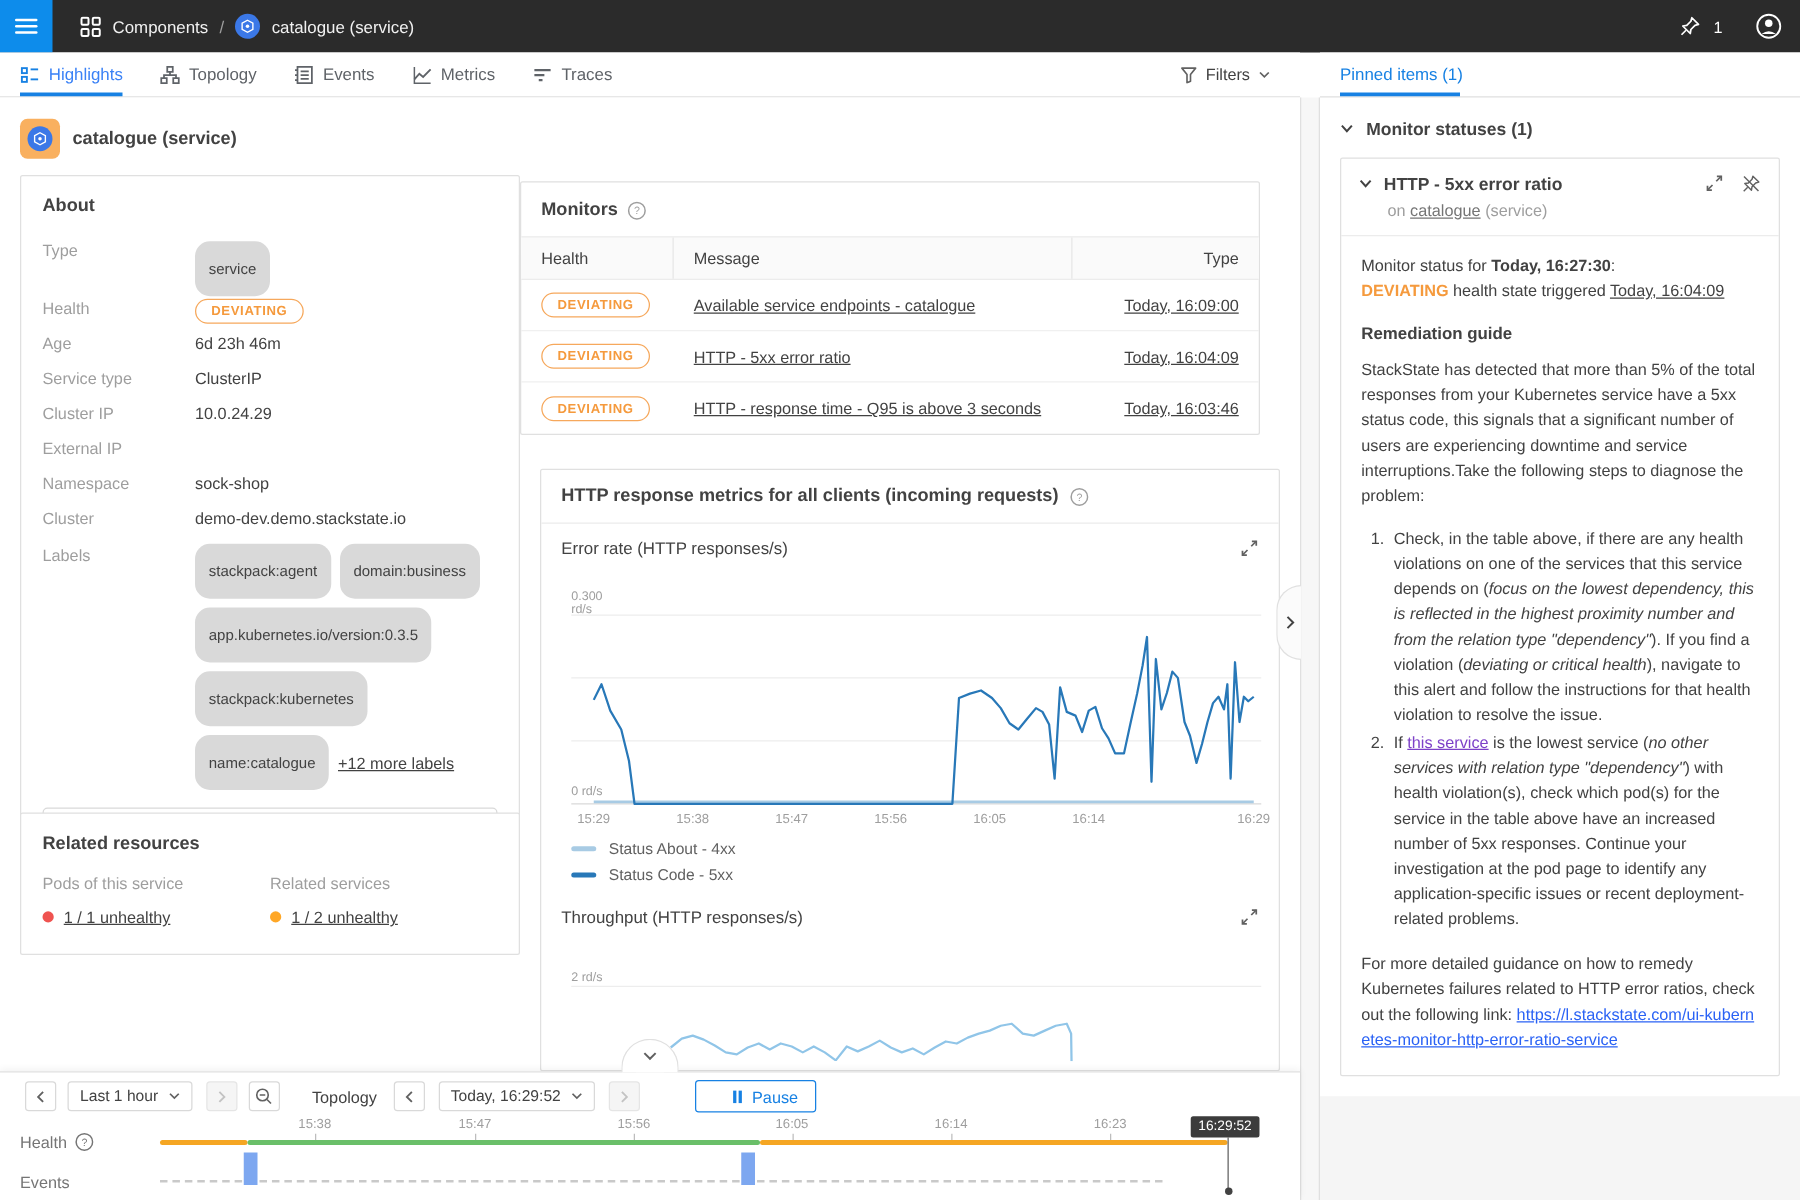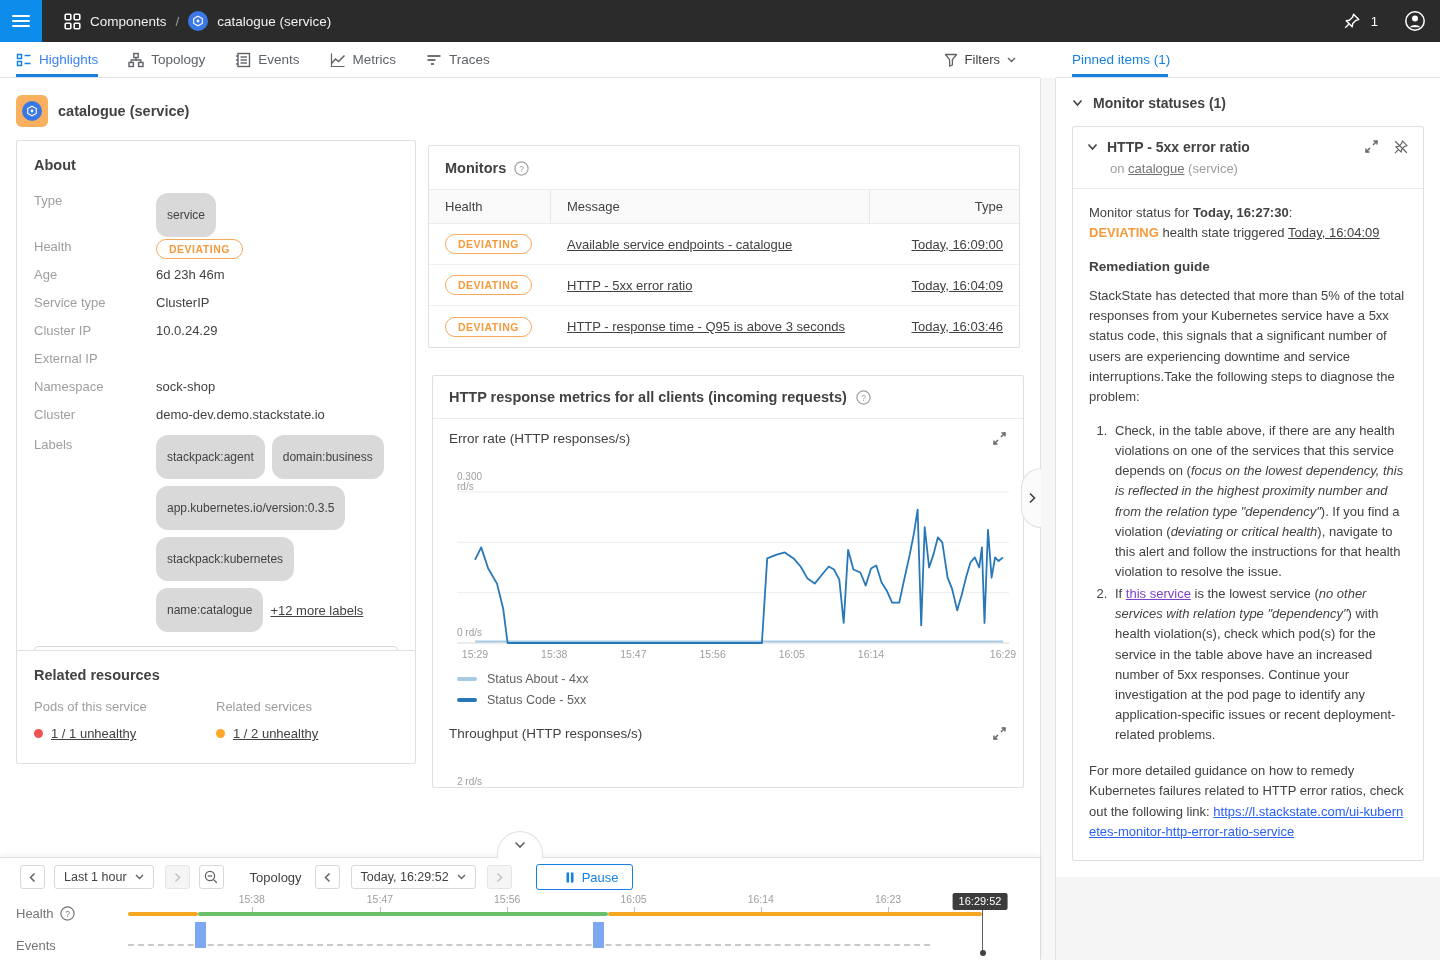--- a/index.html
+++ b/index.html
@@ -48,34 +48,34 @@
   #related-card { position:absolute; left:16px; top:572px; width:400px; }
   #related-card .inner { padding:16px 17px 22px; }
   .rel-groups { display:flex; margin-top:16px; }
   .rel-group { width:50%; }
   .rel-label { font-size:13px; color:#9e9e9e; }
   .rel-line { display:flex; align-items:center; gap:8px; margin-top:12px; }
   .dot { width:9px; height:9px; border-radius:50%; flex:none; }
   .rel-link { font-size:13px; color:#424242; text-decoration:underline; cursor:pointer; }
 
   
-  #monitors-card { position:absolute; left:428px; top:67px; width:592px; }
+  #monitors-card { position:absolute; left:416px; top:67px; width:592px; }
   .card-head { padding:14px 16px 13px; display:flex; align-items:center; gap:8px; }
   .mon-header { display:flex; background:#fafafa; border-top:1px solid #ececec; border-bottom:1px solid #ececec; font-size:13px; color:#424242; }
   .mon-header > div { padding:9px 0; }
   .mc-health { width:122px; padding-left:16px !important; flex:none; border-right:1px solid #eee; }
   .mc-msg { flex:1; padding-left:16px !important; }
   .mc-time { width:150px; flex:none; text-align:right; padding-right:16px !important; border-left:1px solid #f4f4f4; }
   .mon-header .mc-health, .mon-header .mc-msg, .mon-header .mc-time { border-color:#e6e6e6; }
   .mon-row { display:flex; align-items:center; border-bottom:1px solid #f0f0f0; height:41px; font-size:13px; }
   .mon-row:last-child { border-bottom:none; }
   .mon-link { color:#424242; text-decoration:underline; cursor:pointer; }
 
   
-  #metrics-card { position:absolute; left:432px; top:297px; width:592px; height:413px; overflow:hidden; }
+  #metrics-card { position:absolute; left:432px; top:297px; width:592px; height:482px; overflow:hidden; }
   .sec-head { padding:13px 16px; display:flex; align-items:center; gap:9px; border-bottom:1px solid #ececec; }
   .sub-head { padding:12px 16px 8px; display:flex; align-items:center; }
   .sub-title { font-size:13.5px; color:#424242; }
   .expand-btn { margin-left:auto; cursor:pointer; display:flex; }
   .chart-box { position:relative; width:592px; }
   #error-chart { height:210px; }
   #legend { padding:8px 0 2px 24px; }
   .legend-item { display:flex; align-items:center; gap:10px; margin-bottom:7px; }
   .legend-swatch { width:20px; height:4px; border-radius:2px; flex:none; }
   .legend-label { font-size:12.5px; color:#616161; }
@@ -577,21 +577,21 @@
       <span>Today, 16:29:52</span>
       <svg width="9" height="6" viewBox="0 0 9 6">
           <polyline points="1,1 4.5,4.5 8,1" fill="none" stroke="#616161" stroke-width="1.4"></polyline>
         </svg>
     </div>
     <button class="sq-btn disabled" style="margin-left:11px;">
       <svg width="7" height="11" viewBox="0 0 7 11">
           <polyline points="1.5,1.5 5.5,5.5 1.5,9.5" fill="none" stroke="#c3c3c3" stroke-width="1.5"></polyline>
         </svg>
     </button>
-    <button id="pause-btn" style="margin-left:24px;padding-left:29px;">
+    <button id="pause-btn" style="margin-left:44px;padding-left:29px;">
       <svg width="8" height="11" viewBox="0 0 8 11">
           <rect x="0.5" y="0.5" width="2.6" height="10" fill="#1781e3"></rect>
           <rect x="4.9" y="0.5" width="2.6" height="10" fill="#1781e3"></rect>
         </svg>
       <span>Pause</span>
     </button>
   </div>
   <div class="row-label" style="top:48px;">
     <span>Health</span>
     <span class="help-icon">

